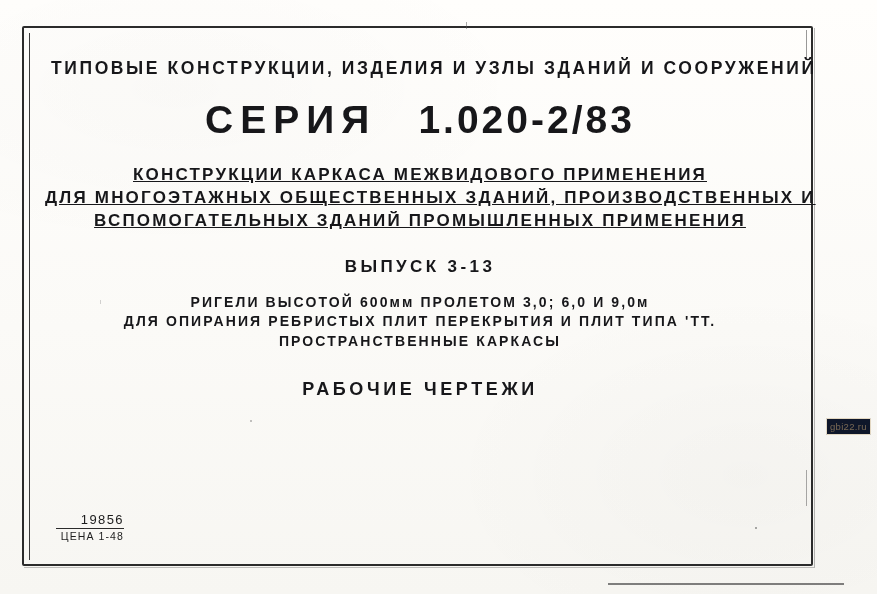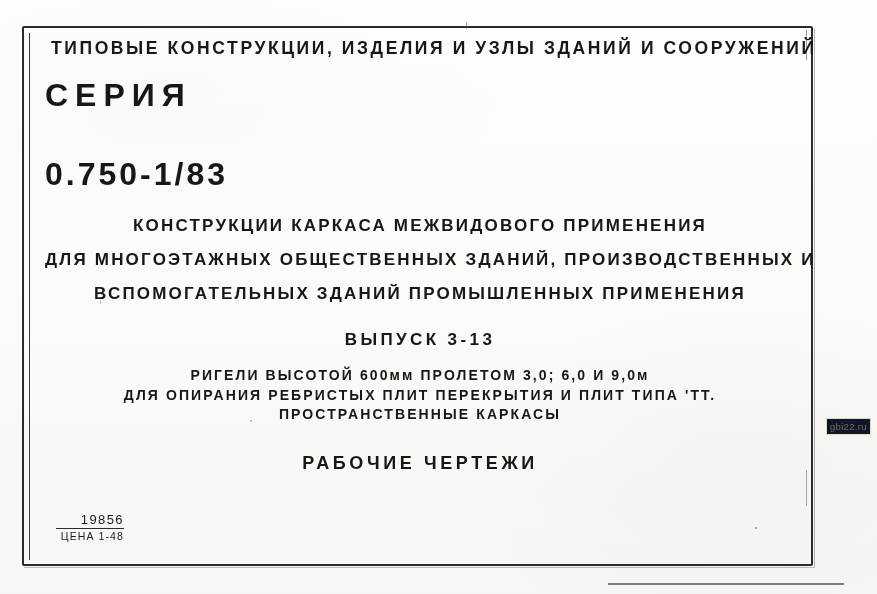--- a/index.html
+++ b/index.html
@@ -72,21 +72,21 @@
   .mark-v2 { left: 806px; top: 470px; width: 1px; height: 36px; opacity: .5; }
   .mark-b1 { left: 608px; top: 583px; width: 236px; height: 2px; opacity: .75; }
   .mark-s1 { left: 466px; top: 22px; width: 1px; height: 7px; opacity: .5; }
   .mark-s2 { left: 755px; top: 527px; width: 2px; height: 2px; opacity: .5; }
   .mark-s3 { left: 250px; top: 420px; width: 2px; height: 2px; opacity: .35; }
   .mark-s4 { left: 100px; top: 300px; width: 1px; height: 4px; opacity: .25; }
 
   .content {
     position: absolute;
     left: 45px;
-    top: 24px;
+    top: 44px;
     width: 750px;
     text-align: center;
     color: #17171a;
   }
 
   
   .ln {
     font-family: "Liberation Sans", sans-serif;
     font-weight: 700;
     letter-spacing: 2.2px;
@@ -97,33 +97,32 @@
 
   .header-line {
     font-size: 17.5px;
     letter-spacing: 2.6px;
     margin-top: 14px;
     margin-left: 6px;
   }
 
   .series-row {
     margin-top: 18px;
-    font-size: 32px;
+    font-size: 39px;
     letter-spacing: 5px;
     display: flex;
     justify-content: center;
     align-items: baseline;
     gap: 42px;
-    flex-direction: column;
   }
   .series-word { letter-spacing: 7px; }
   .series-code { letter-spacing: 3px; }
 
   .block-1 { margin-top: 22px; }
-  .block-1 .ln { font-size: 17px; letter-spacing: 2.2px; margin-top: 14px; }
+  .block-1 .ln { font-size: 17px; letter-spacing: 2.2px; margin-top: 3px; text-decoration: underline; }
 
   .issue {
     margin-top: 26px;
     font-size: 17px;
     letter-spacing: 3.4px;
   }
 
   .block-2 { margin-top: 17px; }
   .block-2 .ln { font-size: 14px; letter-spacing: 2.1px; margin-top: 3px; }
 
@@ -192,21 +191,21 @@
   <div class="mark mark-s2"></div>
   <div class="mark mark-s3"></div>
   <div class="mark mark-s4"></div>
 
   <div class="content">
 
     <div class="ln header-line">ТИПОВЫЕ КОНСТРУКЦИИ, ИЗДЕЛИЯ И УЗЛЫ ЗДАНИЙ И СООРУЖЕНИЙ</div>
 
     <div class="series-row">
       <span class="ln series-word">СЕРИЯ</span>
-      <span class="ln series-code">0.750-1/83</span>
+      <span class="ln series-code">1.020-2/83</span>
     </div>
 
     <div class="block-1">
       <div class="ln">КОНСТРУКЦИИ КАРКАСА МЕЖВИДОВОГО ПРИМЕНЕНИЯ</div>
       <div class="ln">ДЛЯ МНОГОЭТАЖНЫХ ОБЩЕСТВЕННЫХ ЗДАНИЙ, ПРОИЗВОДСТВЕННЫХ И</div>
       <div class="ln">ВСПОМОГАТЕЛЬНЫХ ЗДАНИЙ ПРОМЫШЛЕННЫХ ПРИМЕНЕНИЯ</div>
     </div>
 
     <div class="ln issue">ВЫПУСК 3-13</div>
 

